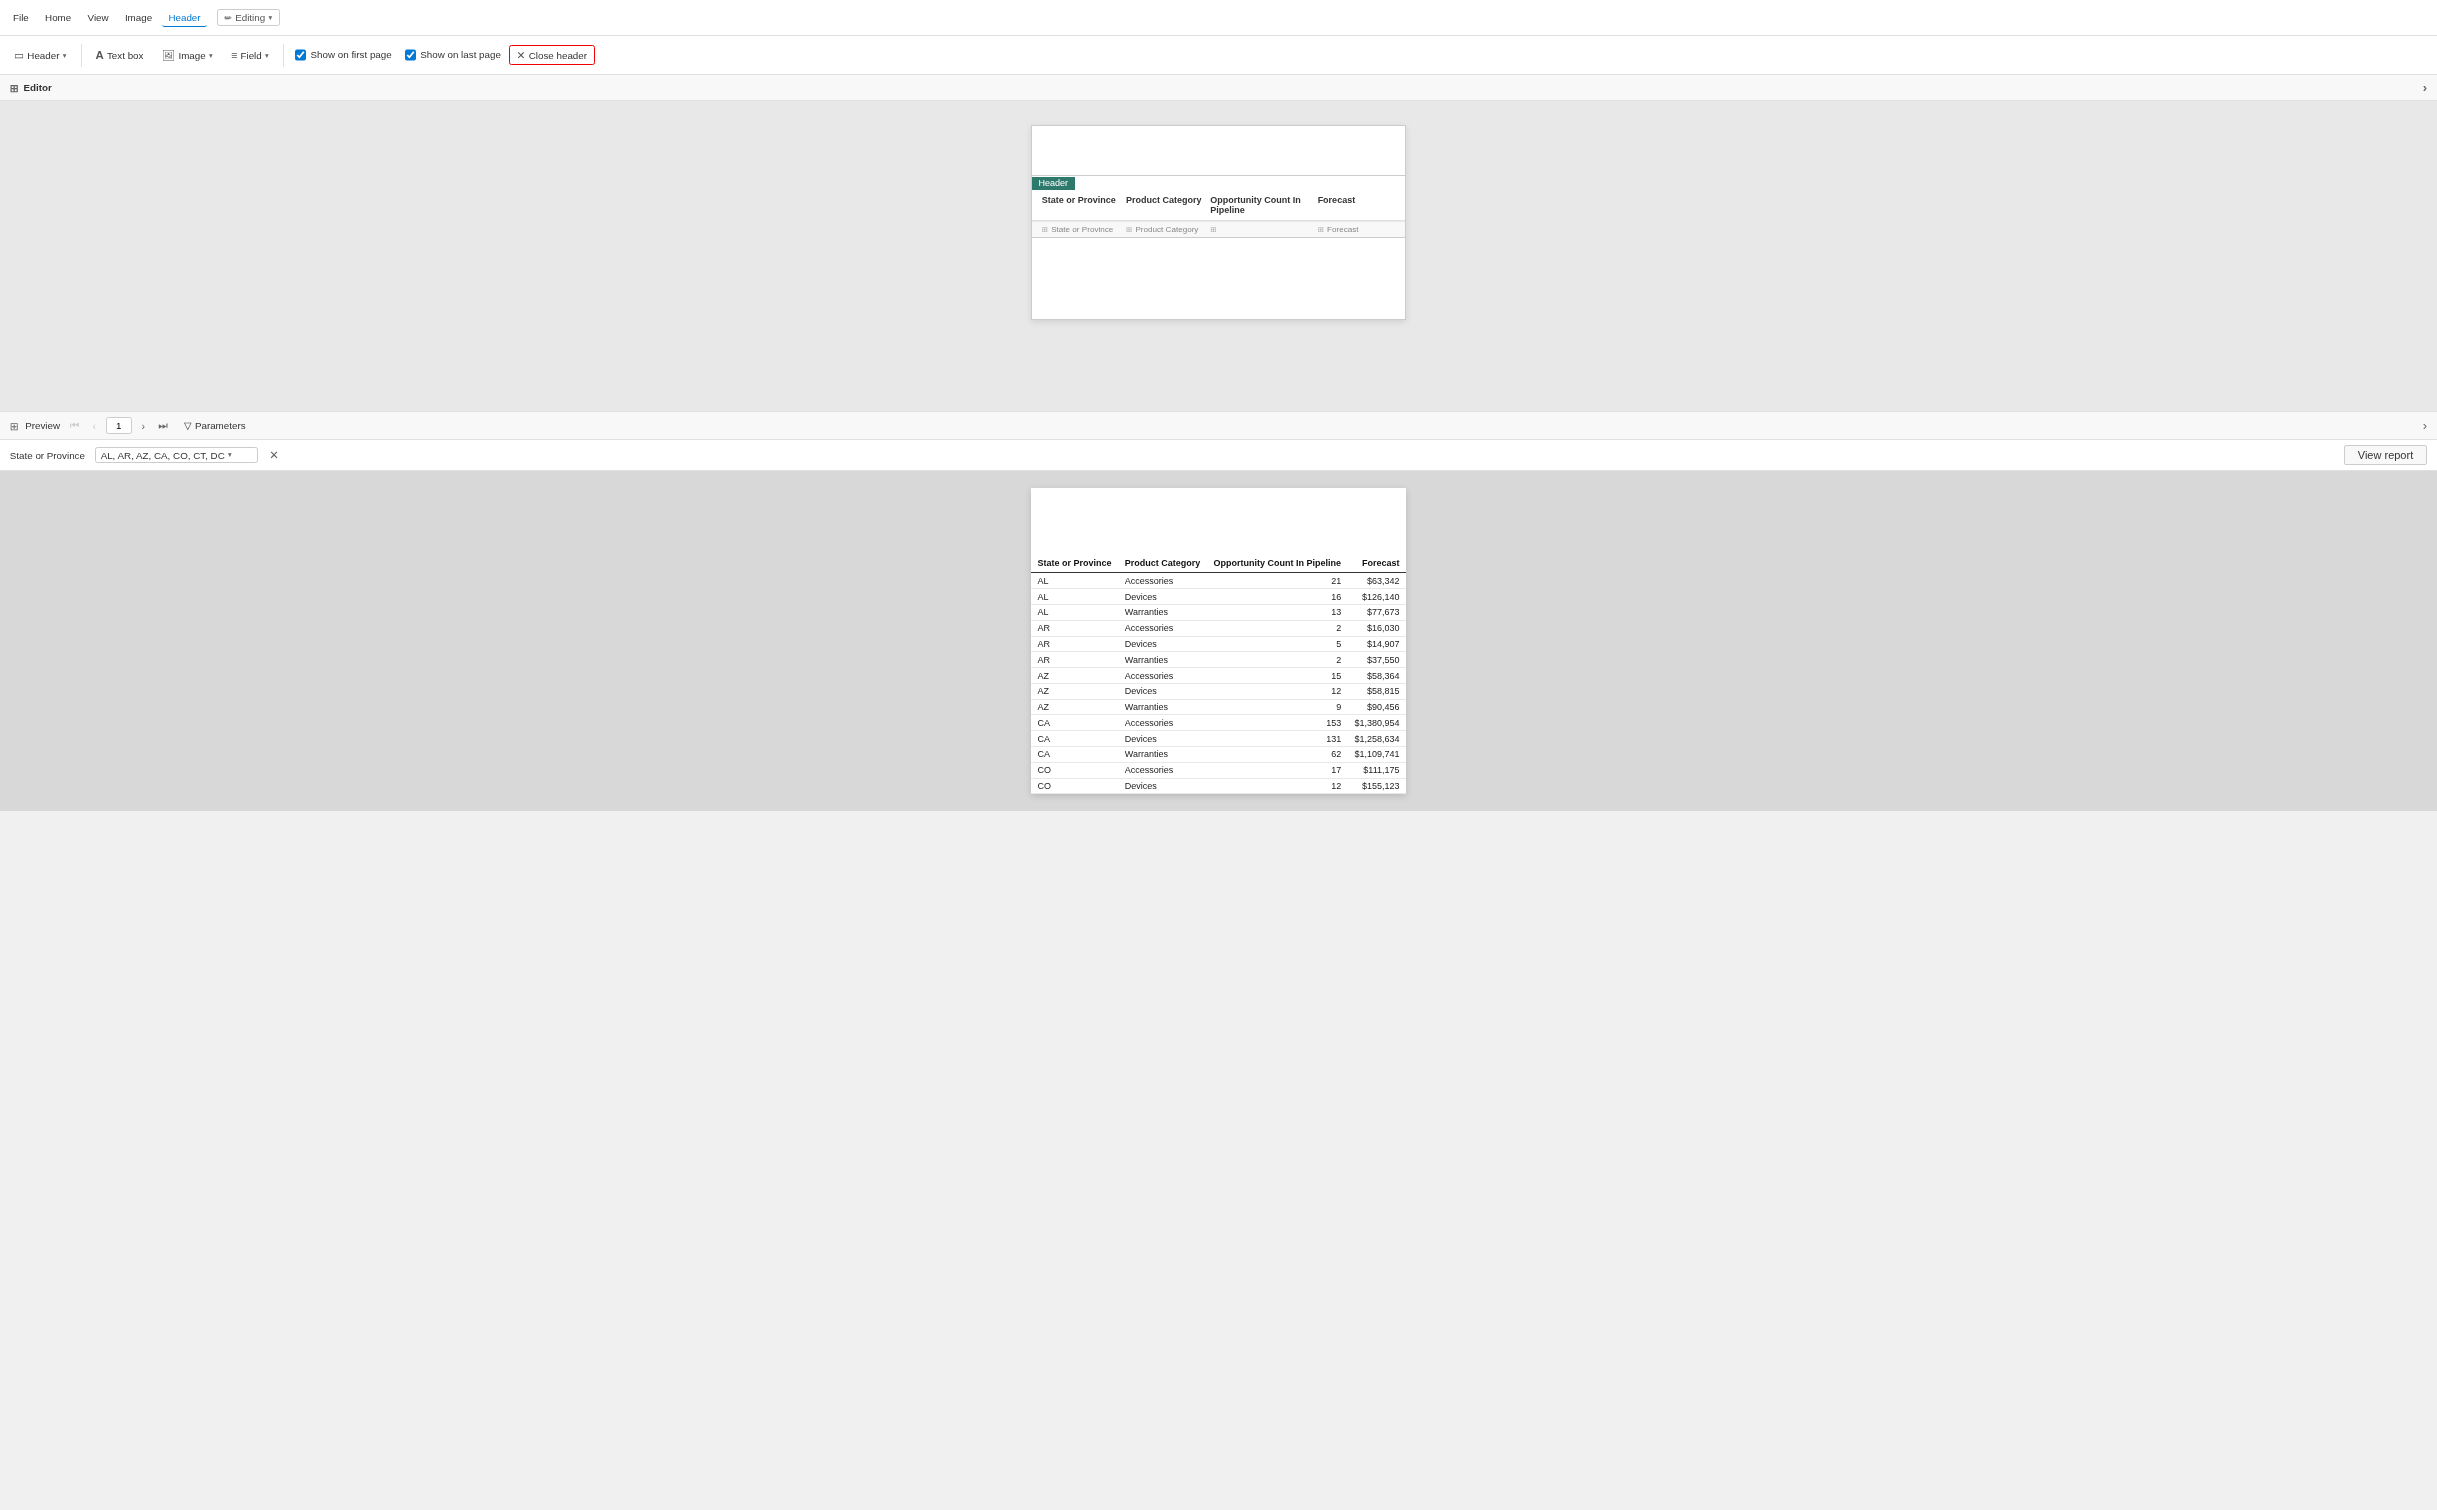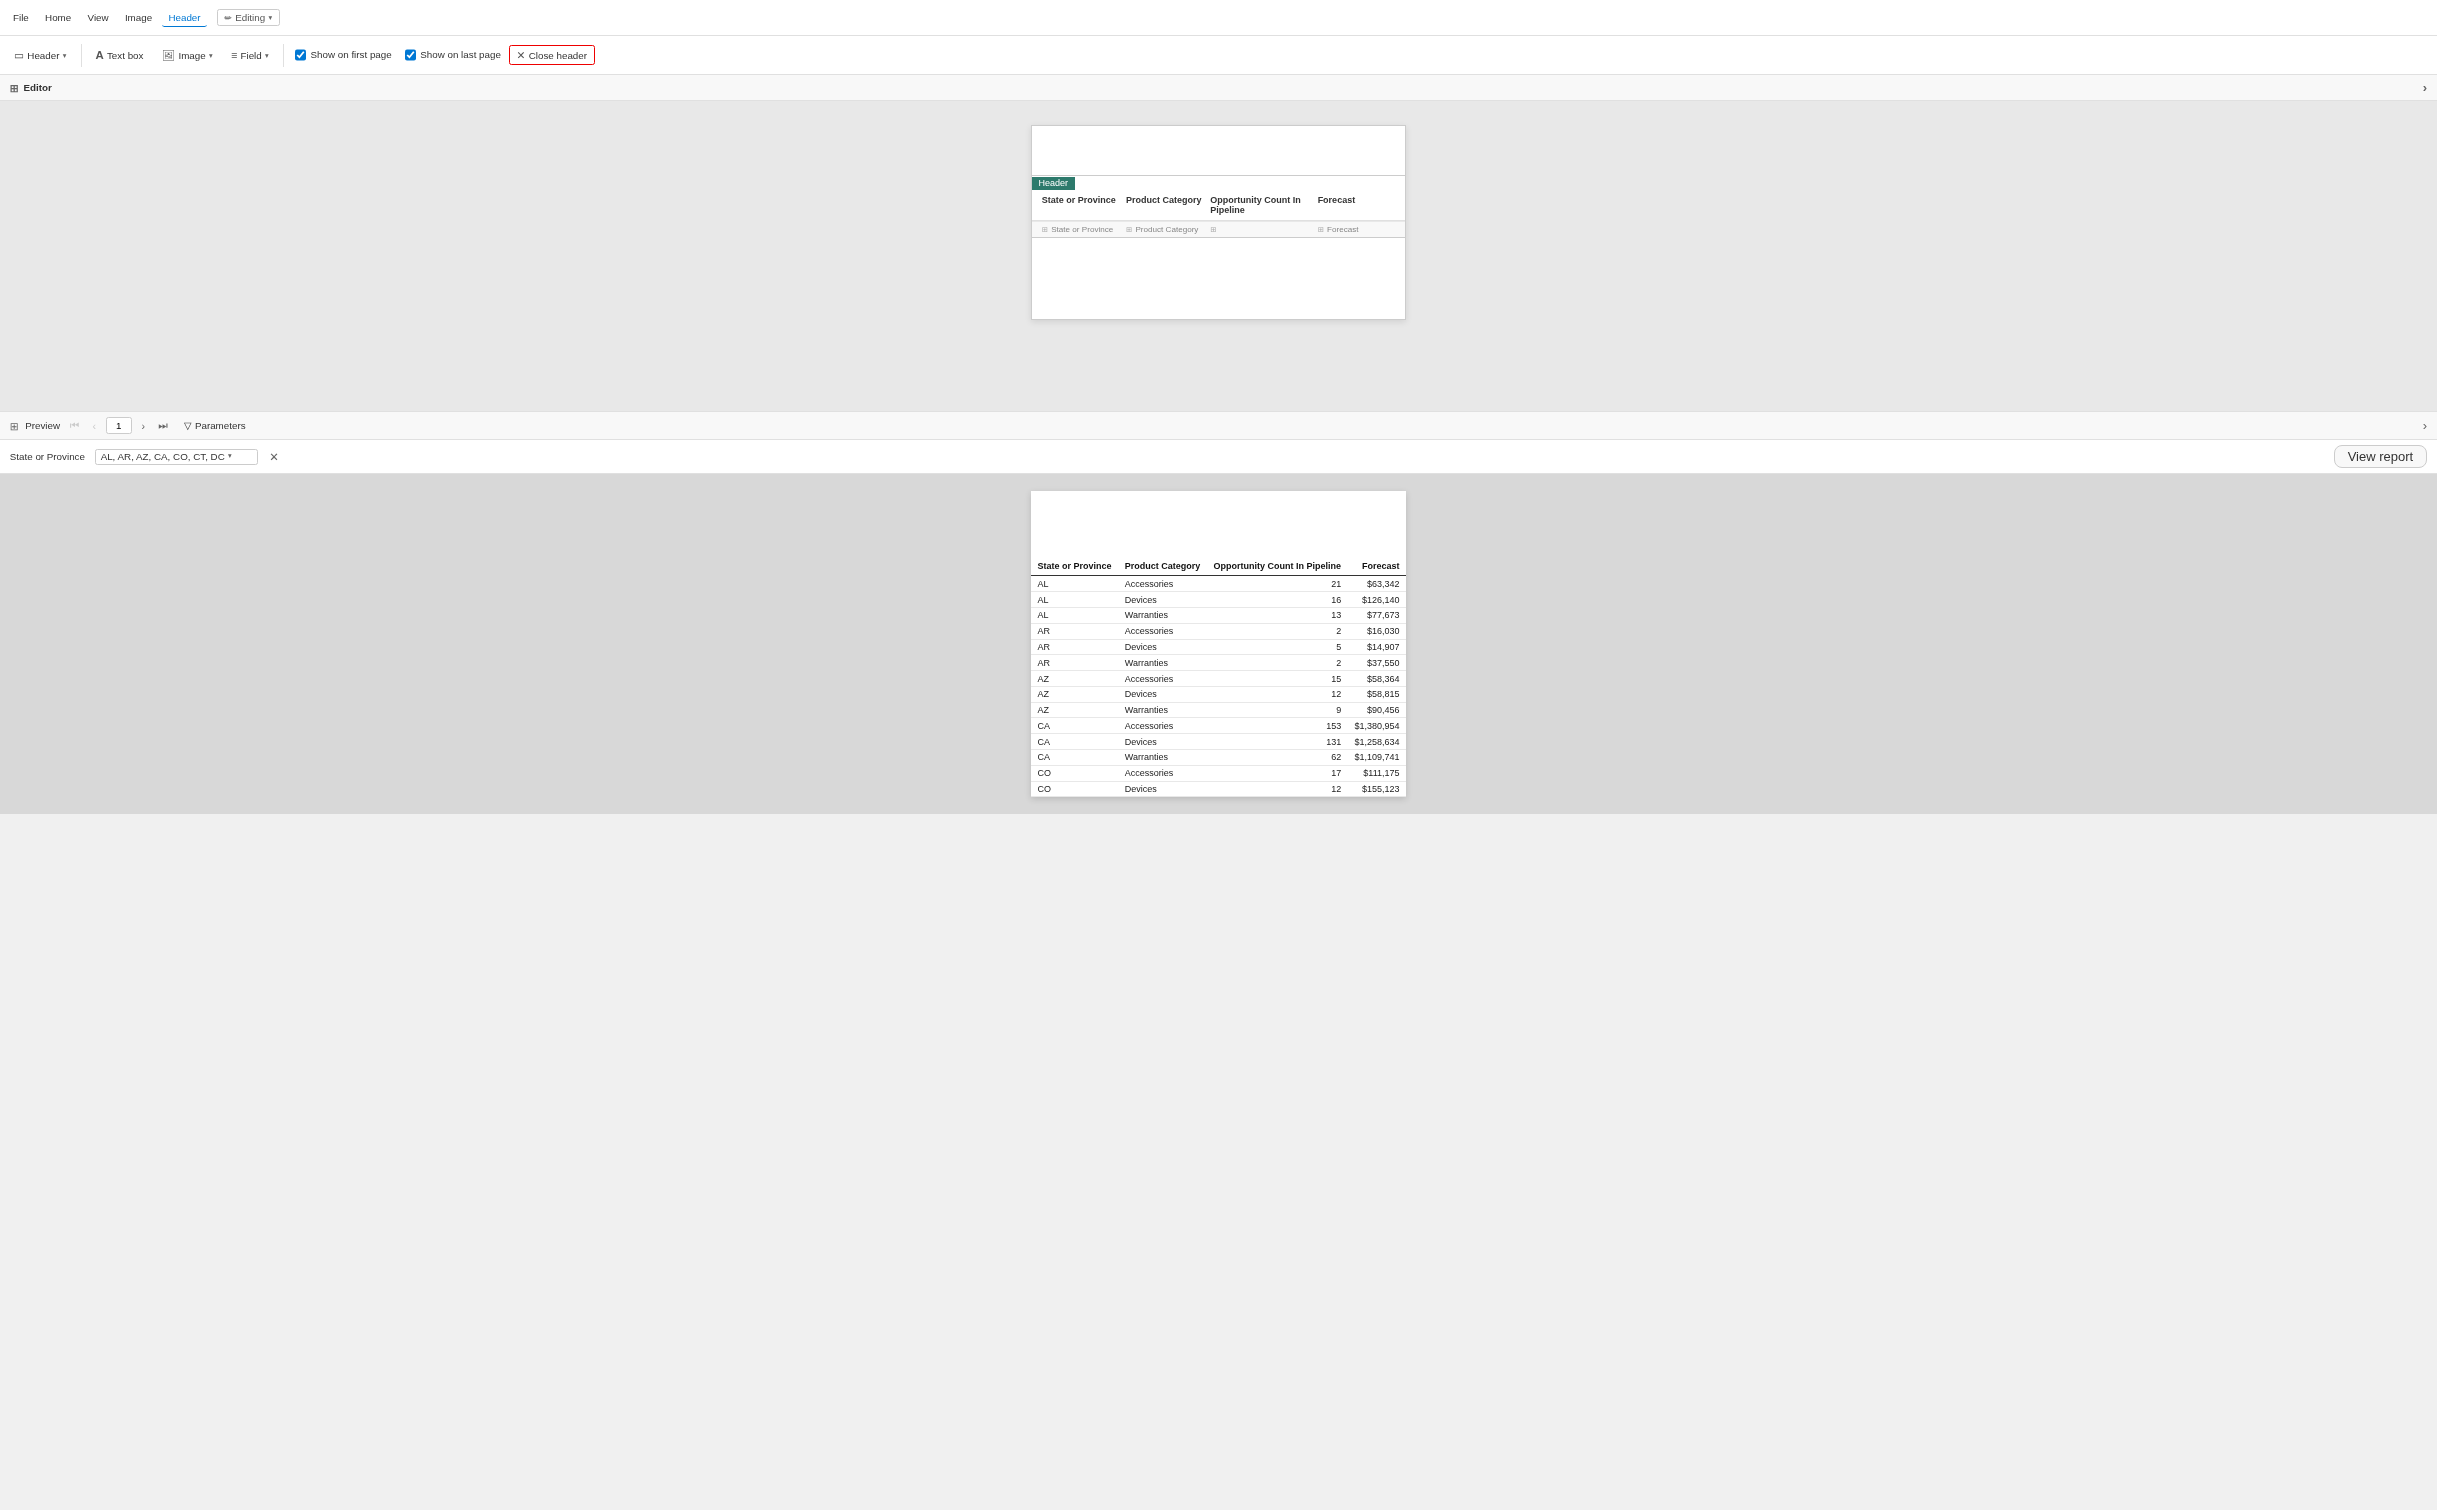--- a/index.html
+++ b/index.html
@@ -236,22 +236,22 @@
       cursor: pointer;
       font-size: 11.4px;
       color: #666;
       padding: 0 1.6px;
     }
     .view-report-btn {
       margin-left: auto;
       padding: 3.3px 13px;
       background: #f8f8f8;
       border: 0.8px solid #ccc;
-      border-radius: 8px;
-      font-size: 13px;
+      border-radius: 2px;
+      font-size: 11px;
       cursor: pointer;
       color: #333;
     }
 
     
     .preview-content {
       background: #d8d8d8;
       display: flex;
       align-items: flex-start;
       justify-content: center;

